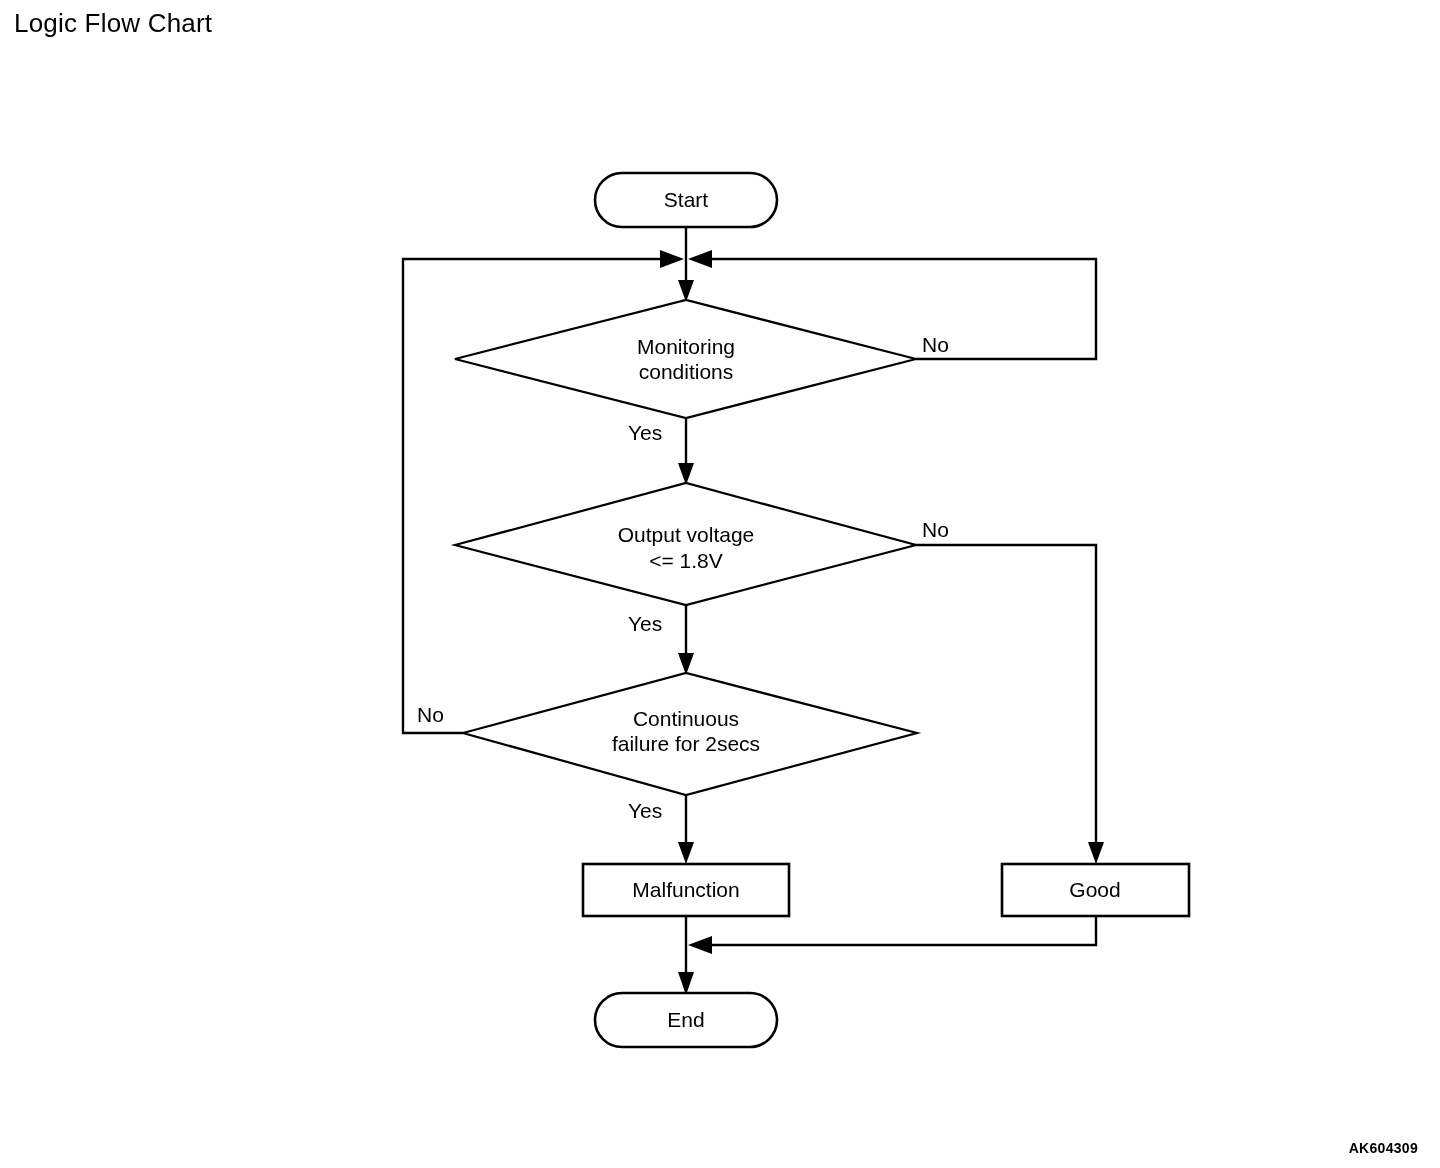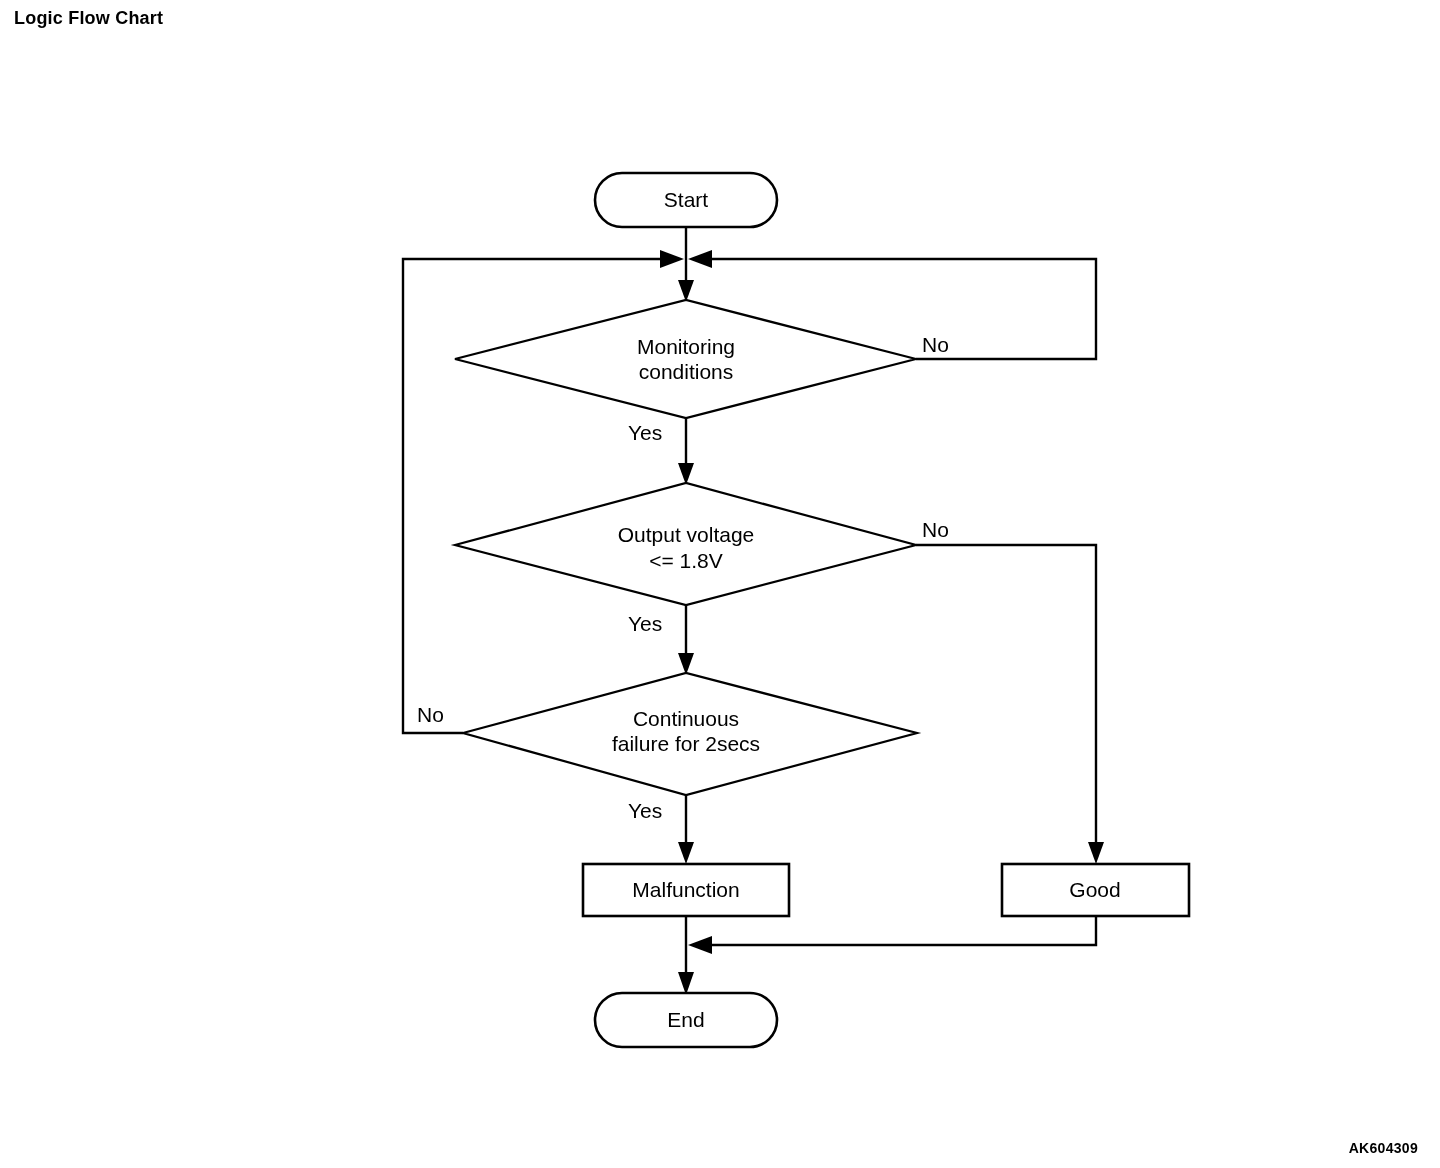--- a/index.html
+++ b/index.html
@@ -12,22 +12,22 @@
     height: 1168px;
     position: relative;
     font-family: "Liberation Sans", sans-serif;
     color: #000000;
     overflow: hidden;
   }
   #page-title {
     position: absolute;
     left: 14px;
     top: 8px;
-    font-size: 18px;
-    font-weight: bold;
+    font-size: 26px;
+    font-weight: normal;
     letter-spacing: 0.2px;
     white-space: nowrap;
   }
   #chart-area {
     position: absolute;
     left: 0;
     top: 0;
     width: 1300px;
     height: 1168px;
   }

